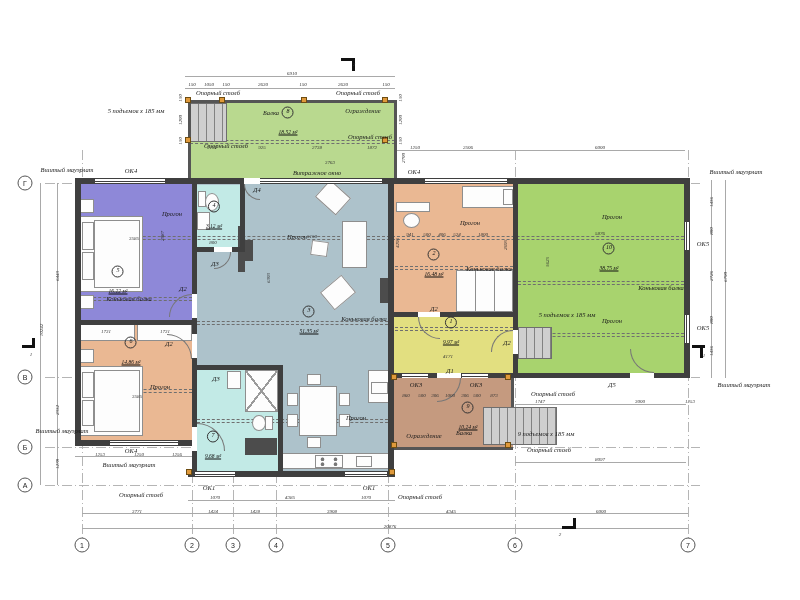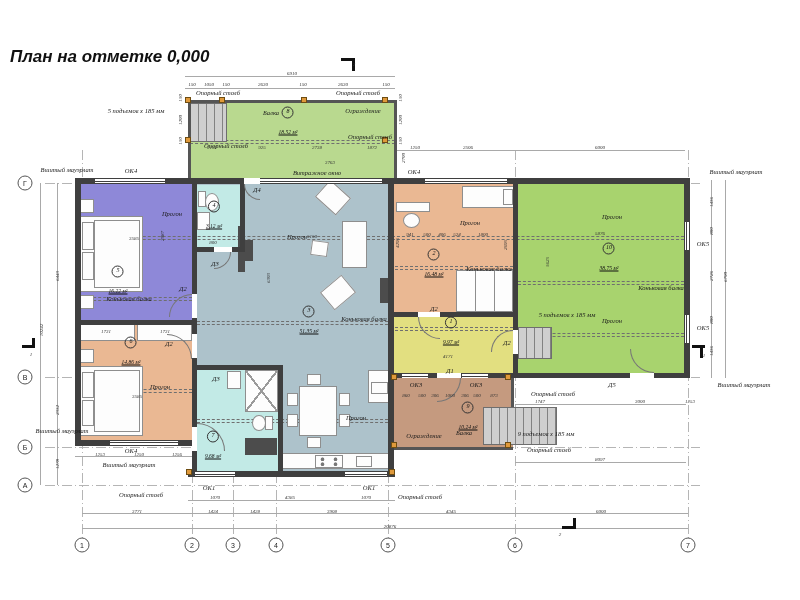--- a/index.html
+++ b/index.html
@@ -32,21 +32,20 @@
   .room-tag .n{display:block;width:10px;height:10px;line-height:10px;border:1px solid #333;border-radius:50%;font:italic 6px "Liberation Serif",serif;margin:0 auto 1px;color:#111}
   .room-tag .a{font:italic 5.5px "Liberation Serif",serif;text-decoration:underline;color:#111}
   .axc{position:absolute;width:13px;height:13px;border:1px solid #555;border-radius:50%;font:7px "Liberation Sans",sans-serif;line-height:13px;text-align:center;transform:translate(-50%,-50%);color:#222;background:#fff;z-index:30}
   .sec{position:absolute;background:#111}
 </style>
 </head>
 <body>
 
 <div id="plan">
 
-  <div class="title" style="left:10px;top:47px">План на отметке 0,000</div>
 
   <div class="axv" style="left:82px"></div>
   <div class="axv" style="left:192px"></div>
   <div class="axv" style="left:233px"></div>
   <div class="axv" style="left:276px"></div>
   <div class="axv" style="left:388px"></div>
   <div class="axv" style="left:515px"></div>
   <div class="axv" style="left:688px"></div>
   <div class="axh" style="top:183px"></div>
   <div class="axh" style="top:377px"></div>

